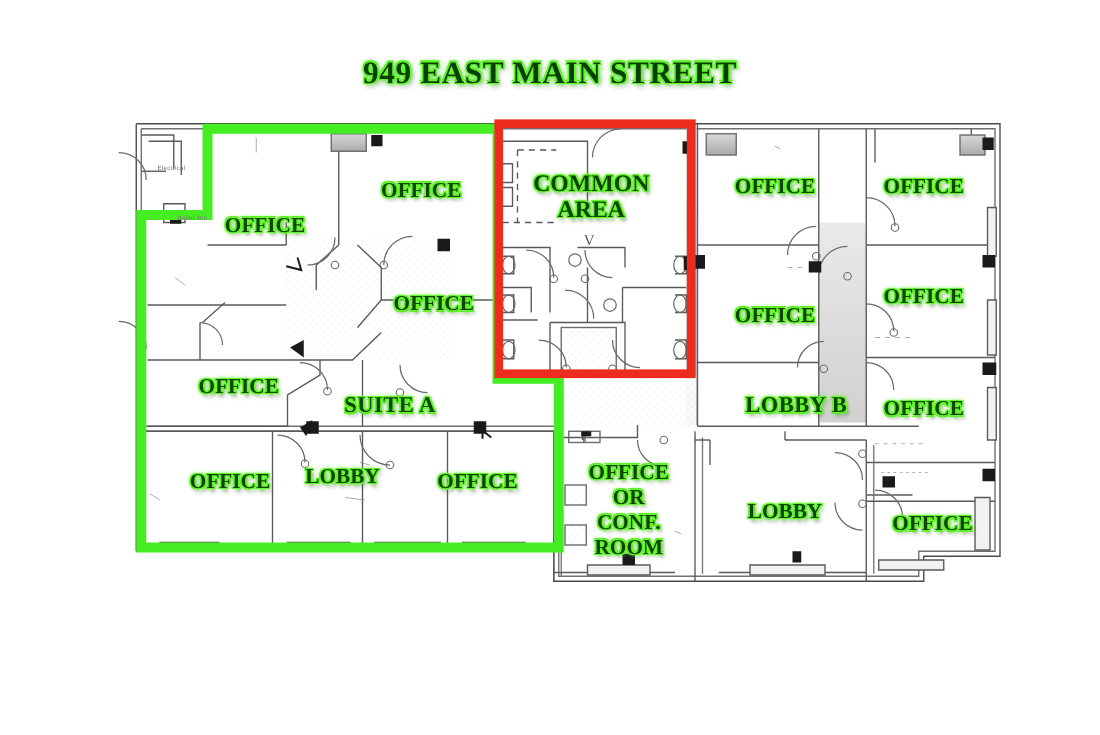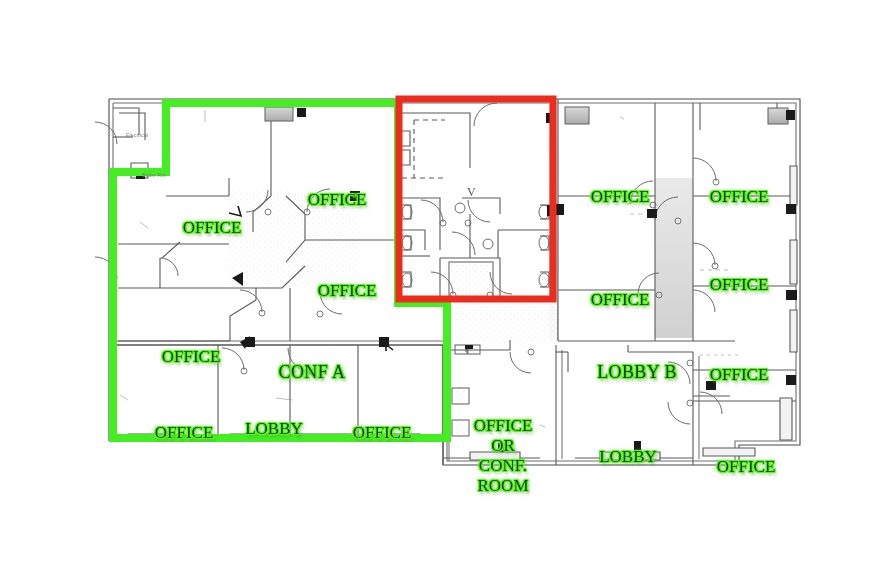--- a/index.html
+++ b/index.html
@@ -41,53 +41,53 @@
   #plan {
     position: absolute;
     left: 0; top: 0;
     width: 880px; height: 588px;
   }
 
   
   .room-label {
     position: absolute;
     font-family: "Liberation Serif", serif;
-    font-weight: normal;
+    font-weight: bold;
     font-size: 17px;
     line-height: 1.02em;
     color: #0c4400;
     text-align: center;
     white-space: pre-line;
     text-shadow:
        0 0 2px #6cff33, 0 0 3px #6cff33, 0 0 4px #5aee22,
        1px 0 0 #5aee22, -1px 0 0 #5aee22, 0 1px 0 #5aee22, 0 -1px 0 #5aee22,
        1px 1px 0 #5aee22, -1px 1px 0 #5aee22, 1px -1px 0 #5aee22, -1px -1px 0 #5aee22,
        2px 3px 3px rgba(80,80,80,0.5);
     transform: translate(-50%, -50%);
     pointer-events: auto;
-    margin-top: 48px;
   }
   .room-label.suite {
     font-size: 18px;
     letter-spacing: 0.4px;
   }
   .room-label.common {
     font-size: 19px;
     line-height: 1.12em;
   }
   .room-label.multiline {
     font-size: 17px;
     line-height: 1.18em;
   }
 </style>
 </head>
 <body>
 
 <div id="stage">
 
+  <div id="title">949 EAST MAIN STREET</div>
 
   <svg id="plan" viewBox="0 0 880 588">
     <defs>
       <pattern id="hatch" width="6" height="6" patternUnits="userSpaceOnUse">
         <rect width="6" height="6" fill="#ffffff"></rect>
         <circle cx="1.5" cy="1.5" r="0.45" fill="#c9c9c9"></circle>
         <circle cx="4.5" cy="4.0" r="0.4" fill="#d3d3d3"></circle>
       </pattern>
       <linearGradient id="wallshade" x1="0" y1="0" x2="0" y2="1">
         <stop offset="0%" stop-color="#d8d8d8"></stop>
@@ -346,41 +346,43 @@
   <div class="room-label" style="left:347px; top:243px;">OFFICE</div>
 
   <div class="room-label" style="left:191px; top:309px;">OFFICE</div>
 
   <div class="room-label" style="left:184px; top:385px;">OFFICE</div>
 
   <div class="room-label" style="left:274px; top:381px;">LOBBY</div>
 
   <div class="room-label" style="left:382px; top:385px;">OFFICE</div>
 
+  <div class="room-label common" style="left:473px; top:158px;">COMMON
+AREA</div>
 
   <div class="room-label multiline" style="left:503px; top:408px;">OFFICE
 OR
 CONF.
 ROOM</div>
 
   <div class="room-label" style="left:620px; top:149px;">OFFICE</div>
 
   <div class="room-label" style="left:620px; top:252px;">OFFICE</div>
 
   <div class="room-label" style="left:739px; top:149px;">OFFICE</div>
 
   <div class="room-label" style="left:739px; top:237px;">OFFICE</div>
 
   <div class="room-label" style="left:739px; top:327px;">OFFICE</div>
 
   <div class="room-label" style="left:628px; top:409px;">LOBBY</div>
 
   <div class="room-label" style="left:746px; top:419px;">OFFICE</div>
 
-  <div class="room-label suite" style="left:312px; top:324px;">CONF A</div>
+  <div class="room-label suite" style="left:312px; top:324px;">SUITE A</div>
 
   <div class="room-label suite" style="left:637px; top:324px;">LOBBY B</div>
 
   <div style="position:absolute; left:126px; top:132px; font-size:5px; color:#777;
               font-family:'Liberation Sans',sans-serif; letter-spacing:0.2px;">Electrical</div>
 
   <div style="position:absolute; left:142px; top:172px; font-size:5px; color:#777;
               font-family:'Liberation Sans',sans-serif; letter-spacing:0.2px;">Boiler Rm</div>
 
   <div style="position:absolute; left:467px; top:185px; font-size:12px; color:#555;

